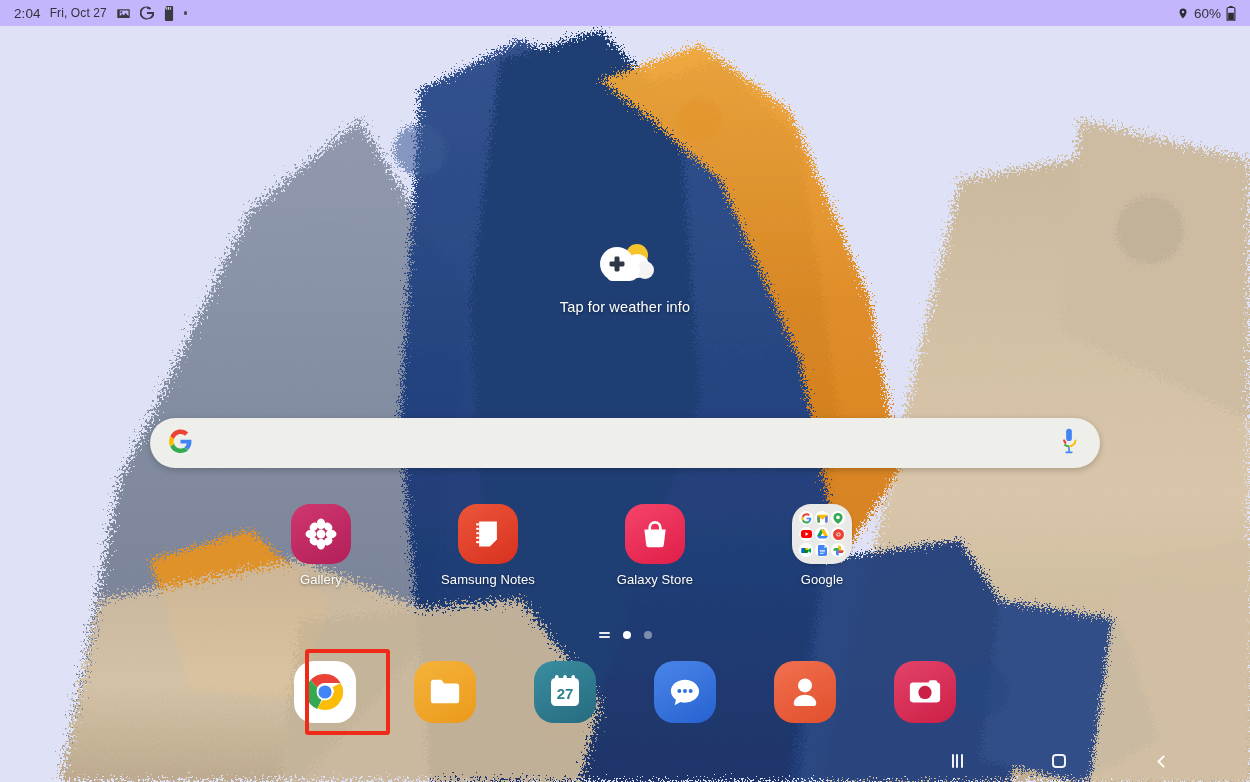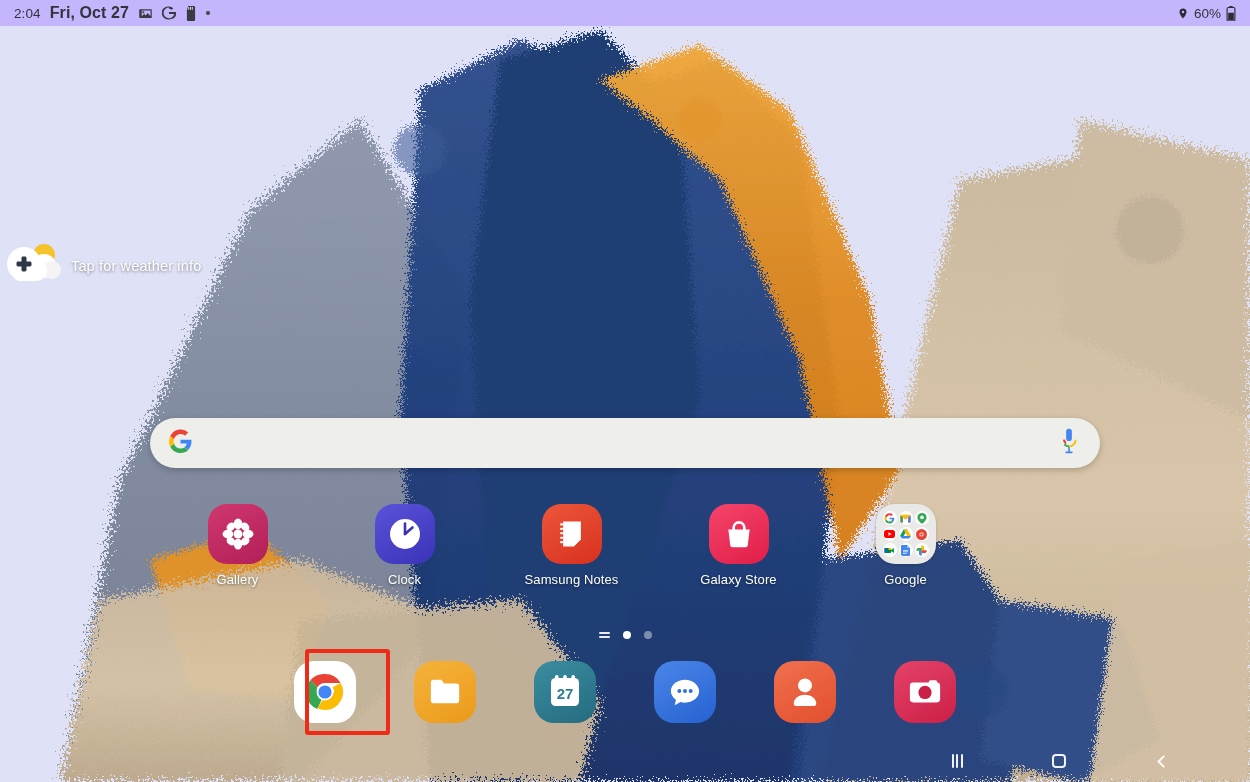--- a/index.html
+++ b/index.html
@@ -18,29 +18,29 @@
   #status-bar {
     position:absolute; top:0; left:0; width:1250px; height:26px; z-index:40;
     background:#c4b5fd;
     display:flex; align-items:center; justify-content:space-between;
     padding:0 14px; color:#33333a;
     font-size:13.5px;
   }
   .sb-left { display:flex; align-items:center; gap:9px; }
   .sb-right { display:flex; align-items:flex-start; gap:5px; }
   .sb-time { font-size:13.5px; letter-spacing:.1px; }
-  .sb-date { font-size:16px; letter-spacing:.1px;font-weight:bold; }
+  .sb-date { font-size:12px; letter-spacing:.1px; }
   .sb-ico { display:inline-flex; align-items:center; }
   .sb-dot { width:3.5px; height:3.5px; border-radius:50%; background:#4a4a52; display:inline-block; }
   .sb-batt-txt { font-size:13.5px; }
 
   
   #weather-widget {
     position:absolute; left:0; top:240px; width:1250px; z-index:20;
-    display:flex; flex-direction:row; align-items:center; gap:7px;
+    display:flex; flex-direction:column; align-items:center; gap:7px;
   }
   #weather-label {
     color:#ffffff; font-size:14.5px; letter-spacing:.15px;
     text-shadow:0 1px 3px rgba(0,0,0,.45);
   }
 
   
   #search-bar {
     position:absolute; left:150px; top:418px; width:950px; height:50px; z-index:25;
     background:#eeeeea; border-radius:26px;
@@ -293,32 +293,20 @@
           <ellipse cx="11.6" cy="11.6" rx="5.6" ry="4.4" transform="rotate(-45 11.6 11.6)"></ellipse>
           <ellipse cx="28.4" cy="11.6" rx="5.6" ry="4.4" transform="rotate(45 28.4 11.6)"></ellipse>
           <ellipse cx="11.6" cy="28.4" rx="5.6" ry="4.4" transform="rotate(45 11.6 28.4)"></ellipse>
           <ellipse cx="28.4" cy="28.4" rx="5.6" ry="4.4" transform="rotate(-45 28.4 28.4)"></ellipse>
         </svg>
       </div>
     </div>
     <span class="app-label">Gallery</span>
   </div>
 
-  <div class="app-cell">
-    <div class="app-icon">
-      <div class="squircle" style="background:linear-gradient(150deg,#5a52d8,#3a33b8)">
-        <svg width="40" height="40" viewBox="0 0 40 40">
-          <circle cx="20" cy="20" r="15" fill="#fff"></circle>
-          <path d="M20 20 L20 9.5" stroke="#3a33b8" stroke-width="2.6" stroke-linecap="round"></path>
-          <path d="M20 20 L27.5 13.5" stroke="#3a33b8" stroke-width="2.6" stroke-linecap="round"></path>
-        </svg>
-      </div>
-    </div>
-    <span class="app-label">Clock</span>
-  </div>
 
   <div class="app-cell">
     <div class="app-icon">
       <div class="squircle" style="background:linear-gradient(150deg,#ec5639,#d8311f)">
         <svg width="32" height="32" viewBox="0 0 36 36" fill="#fff">
           <path d="M8 4h20v20l-8 8H8z"></path>
           <path d="M28 24 L20 32 L20 24z" fill="#fff" opacity="0.85"></path>
           <rect x="4.5" y="6" width="3.5" height="2.4" rx="1.2"></rect>
           <rect x="4.5" y="11" width="3.5" height="2.4" rx="1.2"></rect>
           <rect x="4.5" y="16" width="3.5" height="2.4" rx="1.2"></rect>

